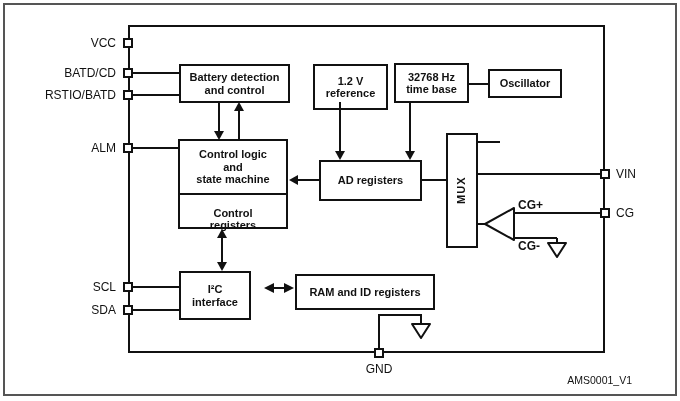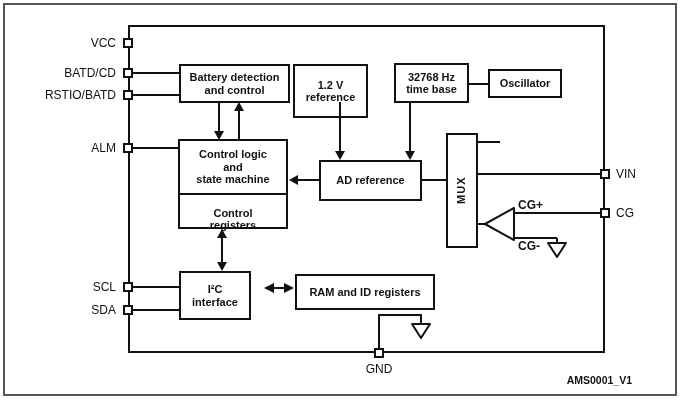--- a/index.html
+++ b/index.html
@@ -30,21 +30,21 @@
   .pin{
     position:absolute;width:10px;height:10px;background:#fff;border:2px solid #111;
     box-sizing:border-box;z-index:6;
   }
   .pin-label{
     position:absolute;font-size:12px;font-weight:normal;white-space:nowrap;z-index:4;
   }
   .pin-label.vcenter{transform:translateY(-50%);}
   .amp-label{position:absolute;font-size:12px;font-weight:bold;white-space:nowrap;z-index:7;}
   .caption{
-    position:absolute;right:48px;top:374px;font-size:10.5px;font-weight:bold;z-index:4;
+    position:absolute;right:48px;top:374px;font-size:10.5px;font-weight:normal;z-index:4;
   }
   svg.wires{position:absolute;left:0;top:0;z-index:5;pointer-events:none;}
   svg.wires line, svg.wires polyline{stroke:#111;stroke-width:2;fill:none;}
   svg.wires polygon.head{fill:#111;stroke:none;}
   svg.wires polygon.open{fill:#fff;stroke:#111;stroke-width:2;stroke-linejoin:round;}
 </style>
 </head>
 <body>
 
 <div id="figure">
@@ -101,21 +101,21 @@
     <line x1="272" y1="288" x2="286" y2="288"></line>
     <polygon class="head" points="274,283 274,293 264,288"></polygon>
     <polygon class="head" points="284,283 284,293 294,288"></polygon>
   </svg>
 
   <div class="box" style="left:179px;top:64px;width:111px;height:39px">
     <span class="box-label">Battery detection
 and control</span>
   </div>
 
-  <div class="box" style="left:293px;top:64px;width:75px;height:54px">
+  <div class="box" style="left:313px;top:64px;width:75px;height:46px">
     <span class="box-label">1.2 V
 reference</span>
   </div>
 
   <div class="box" style="left:394px;top:63px;width:75px;height:40px">
     <span class="box-label">32768 Hz
 time base</span>
   </div>
 
   <div class="box" style="left:488px;top:69px;width:74px;height:29px">
@@ -129,21 +129,21 @@
 state machine</span>
     </div>
     <div class="ctrl-divider" style="top:52px"></div>
     <div class="ctrl-region" style="top:54px;height:48px">
       <span class="box-label">Control
 registers</span>
     </div>
   </div>
 
   <div class="box" style="left:319px;top:160px;width:103px;height:41px">
-    <span class="box-label">AD reference</span>
+    <span class="box-label">AD registers</span>
   </div>
 
   <div class="box" style="left:446px;top:133px;width:32px;height:115px">
     <span class="box-label mux-label">MUX</span>
   </div>
 
 
   <div class="box" style="left:179px;top:271px;width:72px;height:49px">
     <span class="box-label">I²C
 interface</span>

